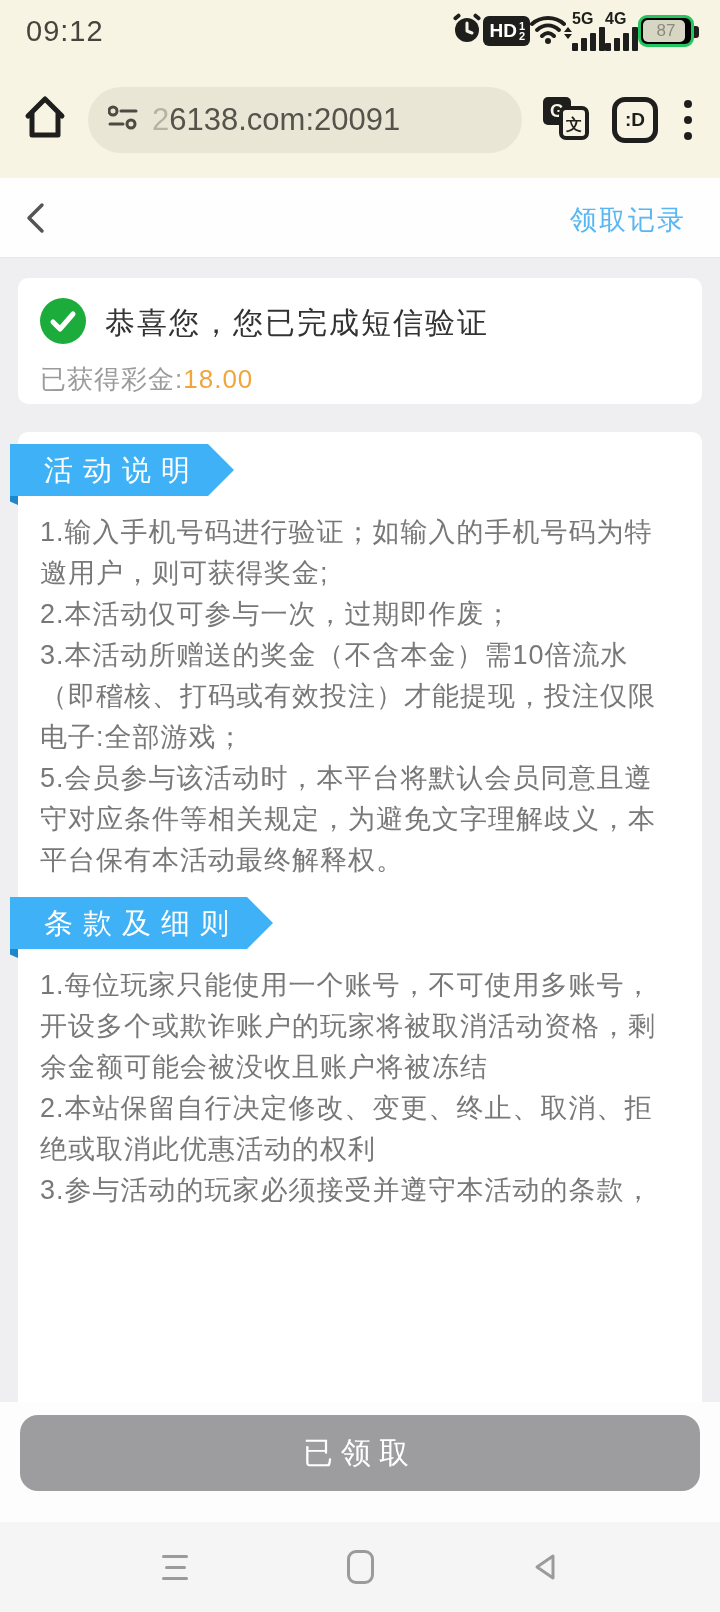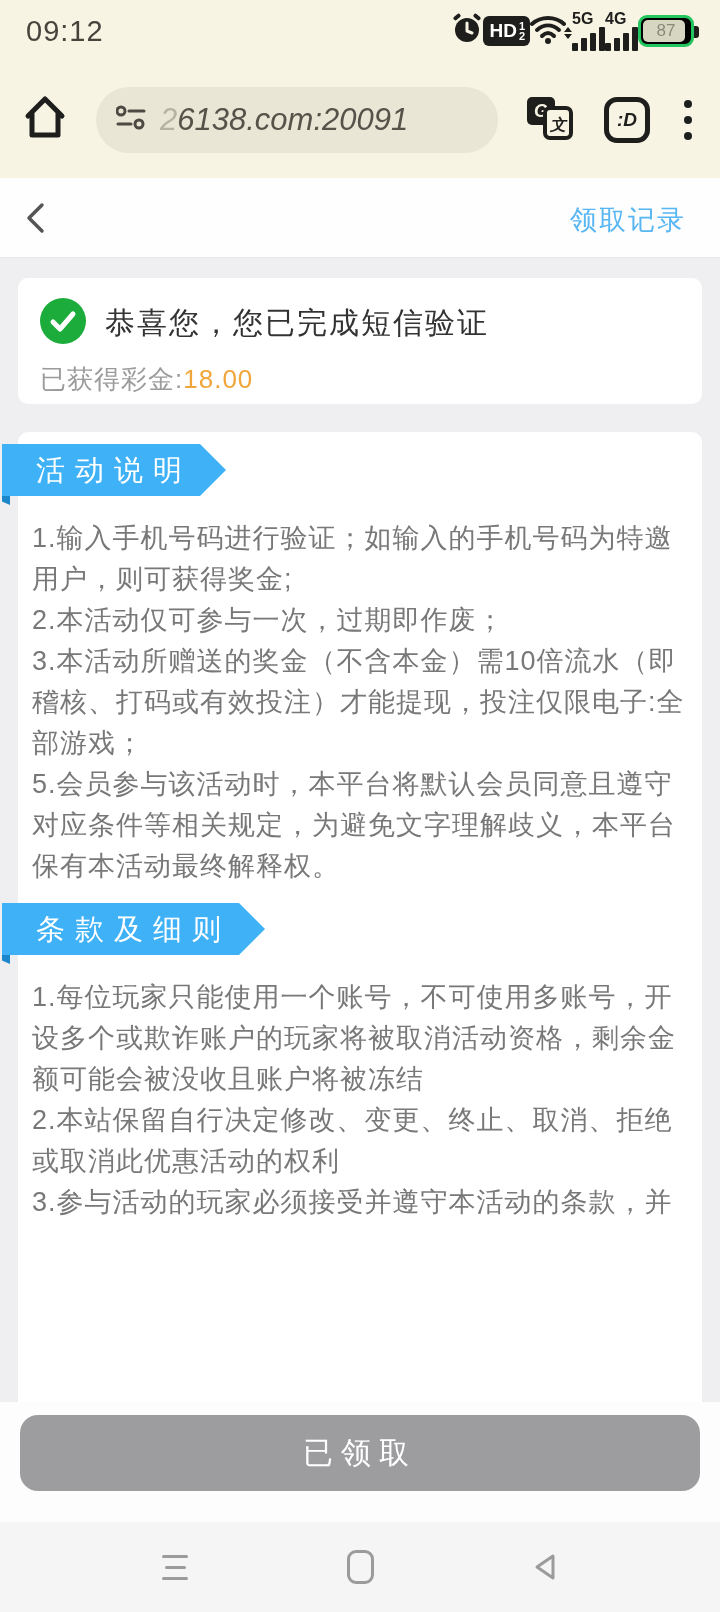--- a/index.html
+++ b/index.html
@@ -31,21 +31,21 @@
     position:relative; width:56px; height:32px; border:3px solid #22c55e; border-radius:9px;
     display:flex; align-items:center; justify-content:center; background:#000000;
   }
   .battery .fill { position:absolute; left:2px; top:2px; bottom:2px; width:42px; background:#d6d6c2; border-radius:5px; }
   .battery .pct { position:relative; font-size:17px; color:#8b897c; }
   .battery:after { content:""; position:absolute; right:-8px; top:8px; width:5px; height:12px; background:#1e1e1c; border-radius:0 3px 3px 0; }
 
   
   .browser-bar {
     height:116px; background:#f8f4e3; display:flex; align-items:center;
-    padding:0 22px; gap:28px;font-style:italic;
+    padding:0 22px; gap:20px;
   }
   .url-pill {
     flex:1; height:66px; background:#e9e6d5; border-radius:33px;
     display:flex; align-items:center; padding:0 20px; gap:14px; min-width:0;
   }
   .url-text { font-size:31px; color:#55534a; white-space:nowrap; overflow:hidden; }
   .url-text .faded { color:#b6b3a2; }
   .tab-btn {
     width:46px; height:46px; border:5px solid #1e1e1c; border-radius:13px;
     display:flex; align-items:center; justify-content:center;
@@ -67,40 +67,40 @@
 
   
   .content { padding:20px 18px 0; }
   .card { background:#fff; border-radius:10px; }
   .success-card { height:126px; padding:20px 22px 0; }
   .success-row { display:flex; align-items:center; gap:19px; }
   .success-msg { font-size:30px; color:#333; letter-spacing:2px; }
   .bonus-row { margin-top:14px; font-size:26px; color:#9b9b9b; letter-spacing:1px; }
   .bonus-val { color:#f0a63a; }
 
-  .info-card { position:relative; margin-top:28px; height:1083px; padding:12px 14px 0; }
+  .info-card { position:relative; margin-top:28px; height:1083px; padding:12px 22px 0; }
 
   .ribbon {
     position:relative; display:inline-block; height:52px; line-height:52px;
     background:#3fb1f7; color:#fff; font-size:29px; letter-spacing:10px;
     padding:0 8px 0 34px; margin-left:-30px;
   }
   .ribbon:after {
     content:""; position:absolute; right:-26px; top:0;
     border-top:26px solid transparent; border-bottom:26px solid transparent;
     border-left:26px solid #3fb1f7;
   }
   .ribbon:before {
     content:""; position:absolute; left:0; top:52px; width:8px; height:9px;
     background:#1d87cc; clip-path:polygon(0 0, 100% 0, 100% 100%, 0 60%);
   }
   .ribbon-terms { margin-top:16px; }
 
   .text-block {
-    margin-top:22px; color:#787878; font-size:27px; line-height:41px;
+    margin-top:16px; color:#787878; font-size:27px; line-height:41px;
     letter-spacing:1px; overflow:hidden;
   }
   .text-activity { max-height:560px; }
   .text-terms { max-height:252px; }
   .text-block p { margin:0; }
 
   
   .button-panel {
     position:absolute; left:0; right:0; bottom:90px; height:120px;
     background:#fdfdfd; padding:13px 20px 0;

